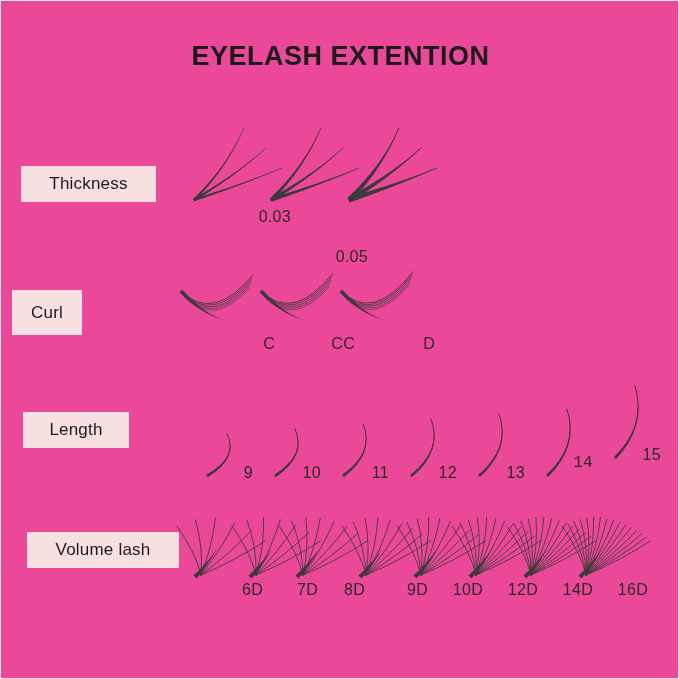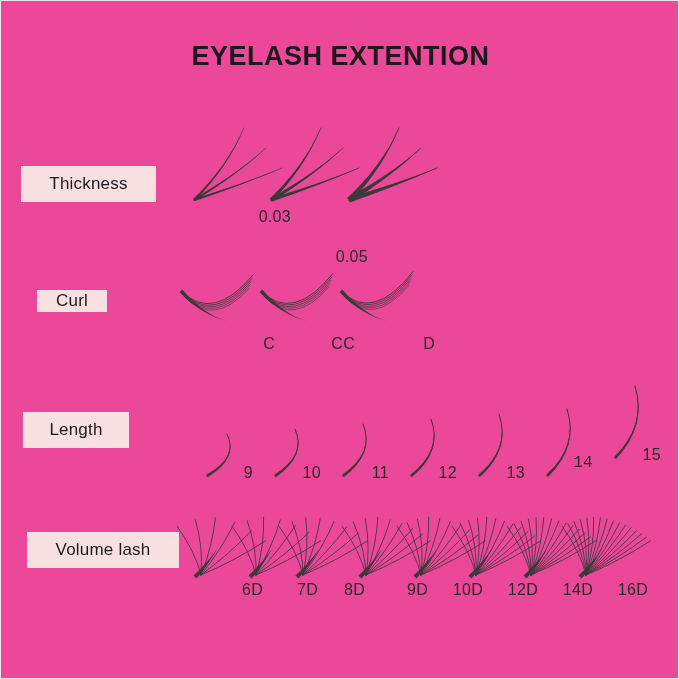--- a/index.html
+++ b/index.html
@@ -107,21 +107,21 @@
               <path d="M8,74 Q52,48 80,22" fill="none" stroke="#3a3a3a" stroke-width="0.88" stroke-linecap="round"></path>
               <path d="M8.768034832301534,76.4001088509423 Q58.34561567453569,59.08004898292403 96,42 Q57.65438432546431,56.91995101707597 7.2319651676984655,71.5998911490577 Z" fill="#3a3a3a"></path>
               <path d="M8,74 Q58,58 96,42" fill="none" stroke="#3a3a3a" stroke-width="0.88" stroke-linecap="round"></path>
             </svg>
           </div>
         </div>
       </div>
   </div>
 
   <div class="row" style="top:0;">
-    <div class="row-label" style="left:36px; top:289px; width:70px; height:22px;">Curl</div>
+    <div class="row-label" style="left:11px; top:289px; width:70px; height:45px;">Curl</div>
     <div class="specimens" id="art-curl">
         <div class="specimen" style="left: 178px; top: 268px; width: 96px; height: 94px;">
           <div class="spec-art">
             <svg width="96" height="60" viewBox="0 0 96 60">
               <path d="M2,22 Q34,54 74,6" fill="none" stroke="#3a3a3a" stroke-width="0.9" stroke-linecap="round"></path>
               <path d="M2.8,23.4 Q34,55.2 73,9.4" fill="none" stroke="#3a3a3a" stroke-width="0.8300000000000001" stroke-linecap="round"></path>
               <path d="M3.6,24.8 Q34,56.4 72,12.8" fill="none" stroke="#3a3a3a" stroke-width="0.76" stroke-linecap="round"></path>
               <path d="M4.4,26.2 Q34,57.6 71,16.2" fill="none" stroke="#3a3a3a" stroke-width="0.69" stroke-linecap="round"></path>
               <path d="M5.2,27.6 Q34,58.8 70,19.6" fill="none" stroke="#3a3a3a" stroke-width="0.62" stroke-linecap="round"></path>
               <path d="M0.5256917195985171,23.35144925703469 Q23.33656127381933,46.608152165665615 48,52 Q24.66343872618067,45.391847834334385 3.474308280401483,20.64855074296531 Z" fill="#3a3a3a"></path>

